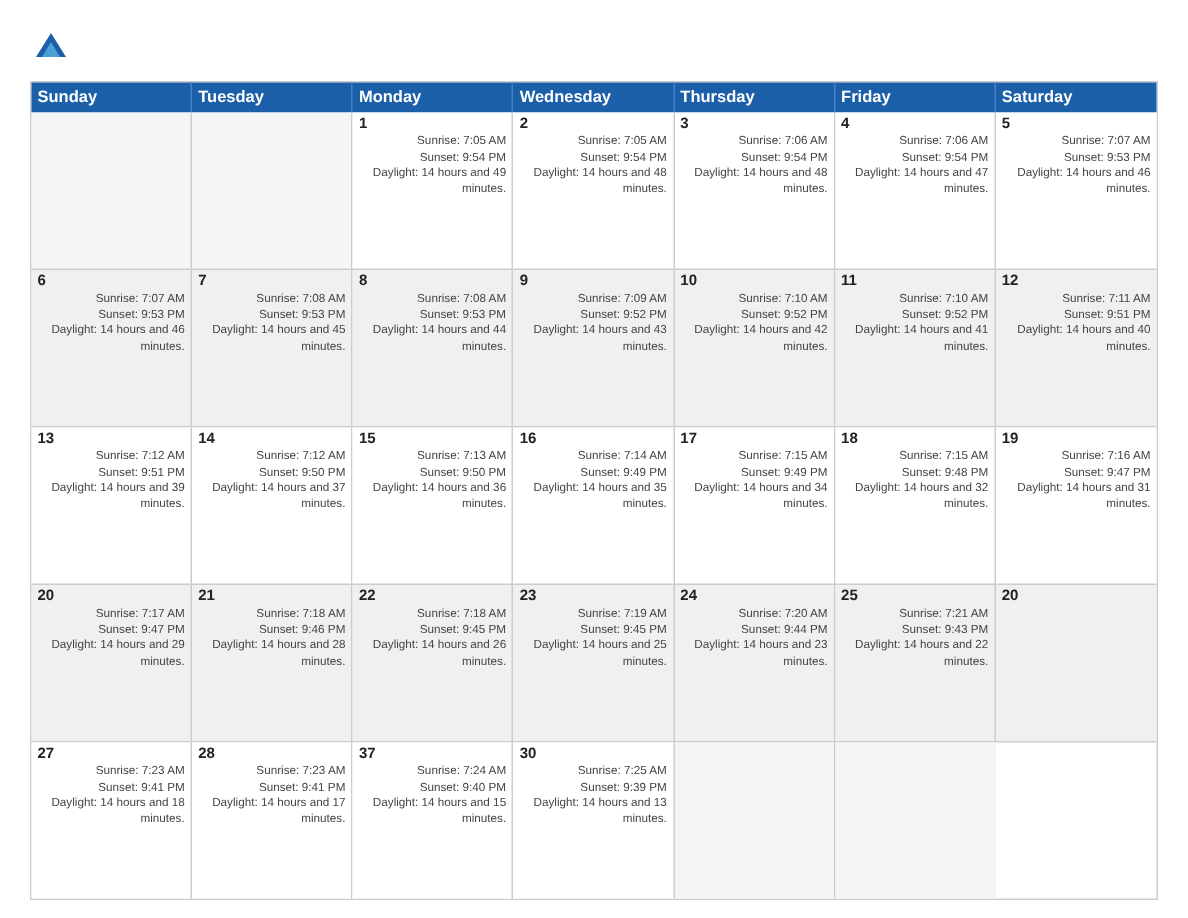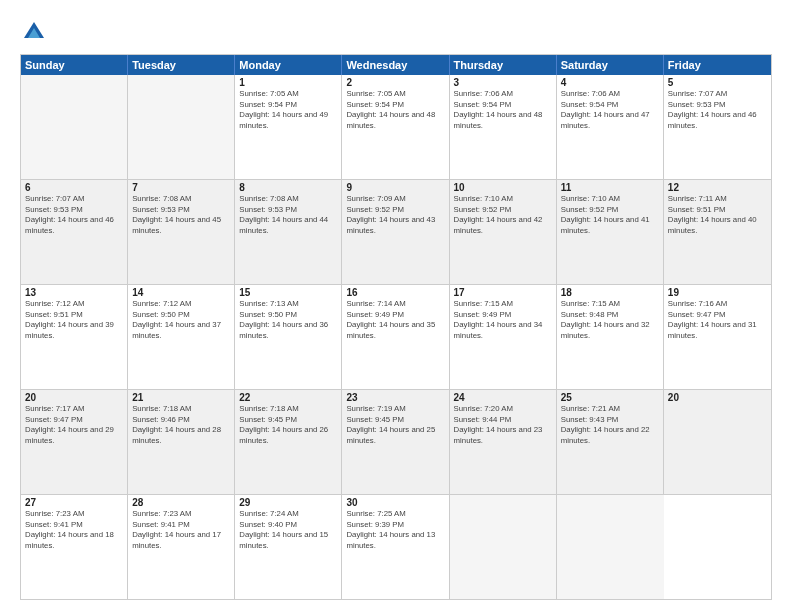--- a/index.html
+++ b/index.html
@@ -116,20 +116,21 @@
     .day-number {
       font-size: 10px;
       font-weight: bold;
       color: #222;
       margin-bottom: 1px;
     }
     .day-info {
       font-size: 7.8px;
       color: #444;
       line-height: 1.35;
+      text-align: right;
     }
   </style>
 </head>
 <body>
 
 <div class="page">
   <div class="header">
     <div class="logo">
       <svg class="logo-icon" viewBox="0 0 28 28">
         <polygon points="14,4 24,20 4,20" fill="#1a5fa8"></polygon>
@@ -146,22 +147,22 @@
     </div>
   </div>
 
   <div class="calendar">
     <div class="cal-header">
     <div class="cal-header-cell">Sunday</div>
         <div class="cal-header-cell">Tuesday</div>
         <div class="cal-header-cell">Monday</div>
         <div class="cal-header-cell">Wednesday</div>
         <div class="cal-header-cell">Thursday</div>
+        <div class="cal-header-cell">Friday</div>
         <div class="cal-header-cell">Saturday</div>
-        <div class="cal-header-cell">Friday</div>
       </div>
     <div class="cal-body">
     <div class="cal-row">
           <div class="cal-cell empty"></div>
           <div class="cal-cell empty"></div>
           <div class="cal-cell">
             <div class="day-number">1</div>
             <div class="day-info">Sunrise: 7:05 AM<br>Sunset: 9:54 PM<br>Daylight: 14 hours and 49 minutes.</div>
           </div>
           <div class="cal-cell">
@@ -273,21 +274,21 @@
         <div class="cal-row">
           <div class="cal-cell">
             <div class="day-number">27</div>
             <div class="day-info">Sunrise: 7:23 AM<br>Sunset: 9:41 PM<br>Daylight: 14 hours and 18 minutes.</div>
           </div>
           <div class="cal-cell">
             <div class="day-number">28</div>
             <div class="day-info">Sunrise: 7:23 AM<br>Sunset: 9:41 PM<br>Daylight: 14 hours and 17 minutes.</div>
           </div>
           <div class="cal-cell">
-            <div class="day-number">29</div>
+            <div class="day-number">37</div>
             <div class="day-info">Sunrise: 7:24 AM<br>Sunset: 9:40 PM<br>Daylight: 14 hours and 15 minutes.</div>
           </div>
           <div class="cal-cell">
             <div class="day-number">30</div>
             <div class="day-info">Sunrise: 7:25 AM<br>Sunset: 9:39 PM<br>Daylight: 14 hours and 13 minutes.</div>
           </div>
           <div class="cal-cell empty"></div>
           <div class="cal-cell empty"></div>
         </div>
       </div>

